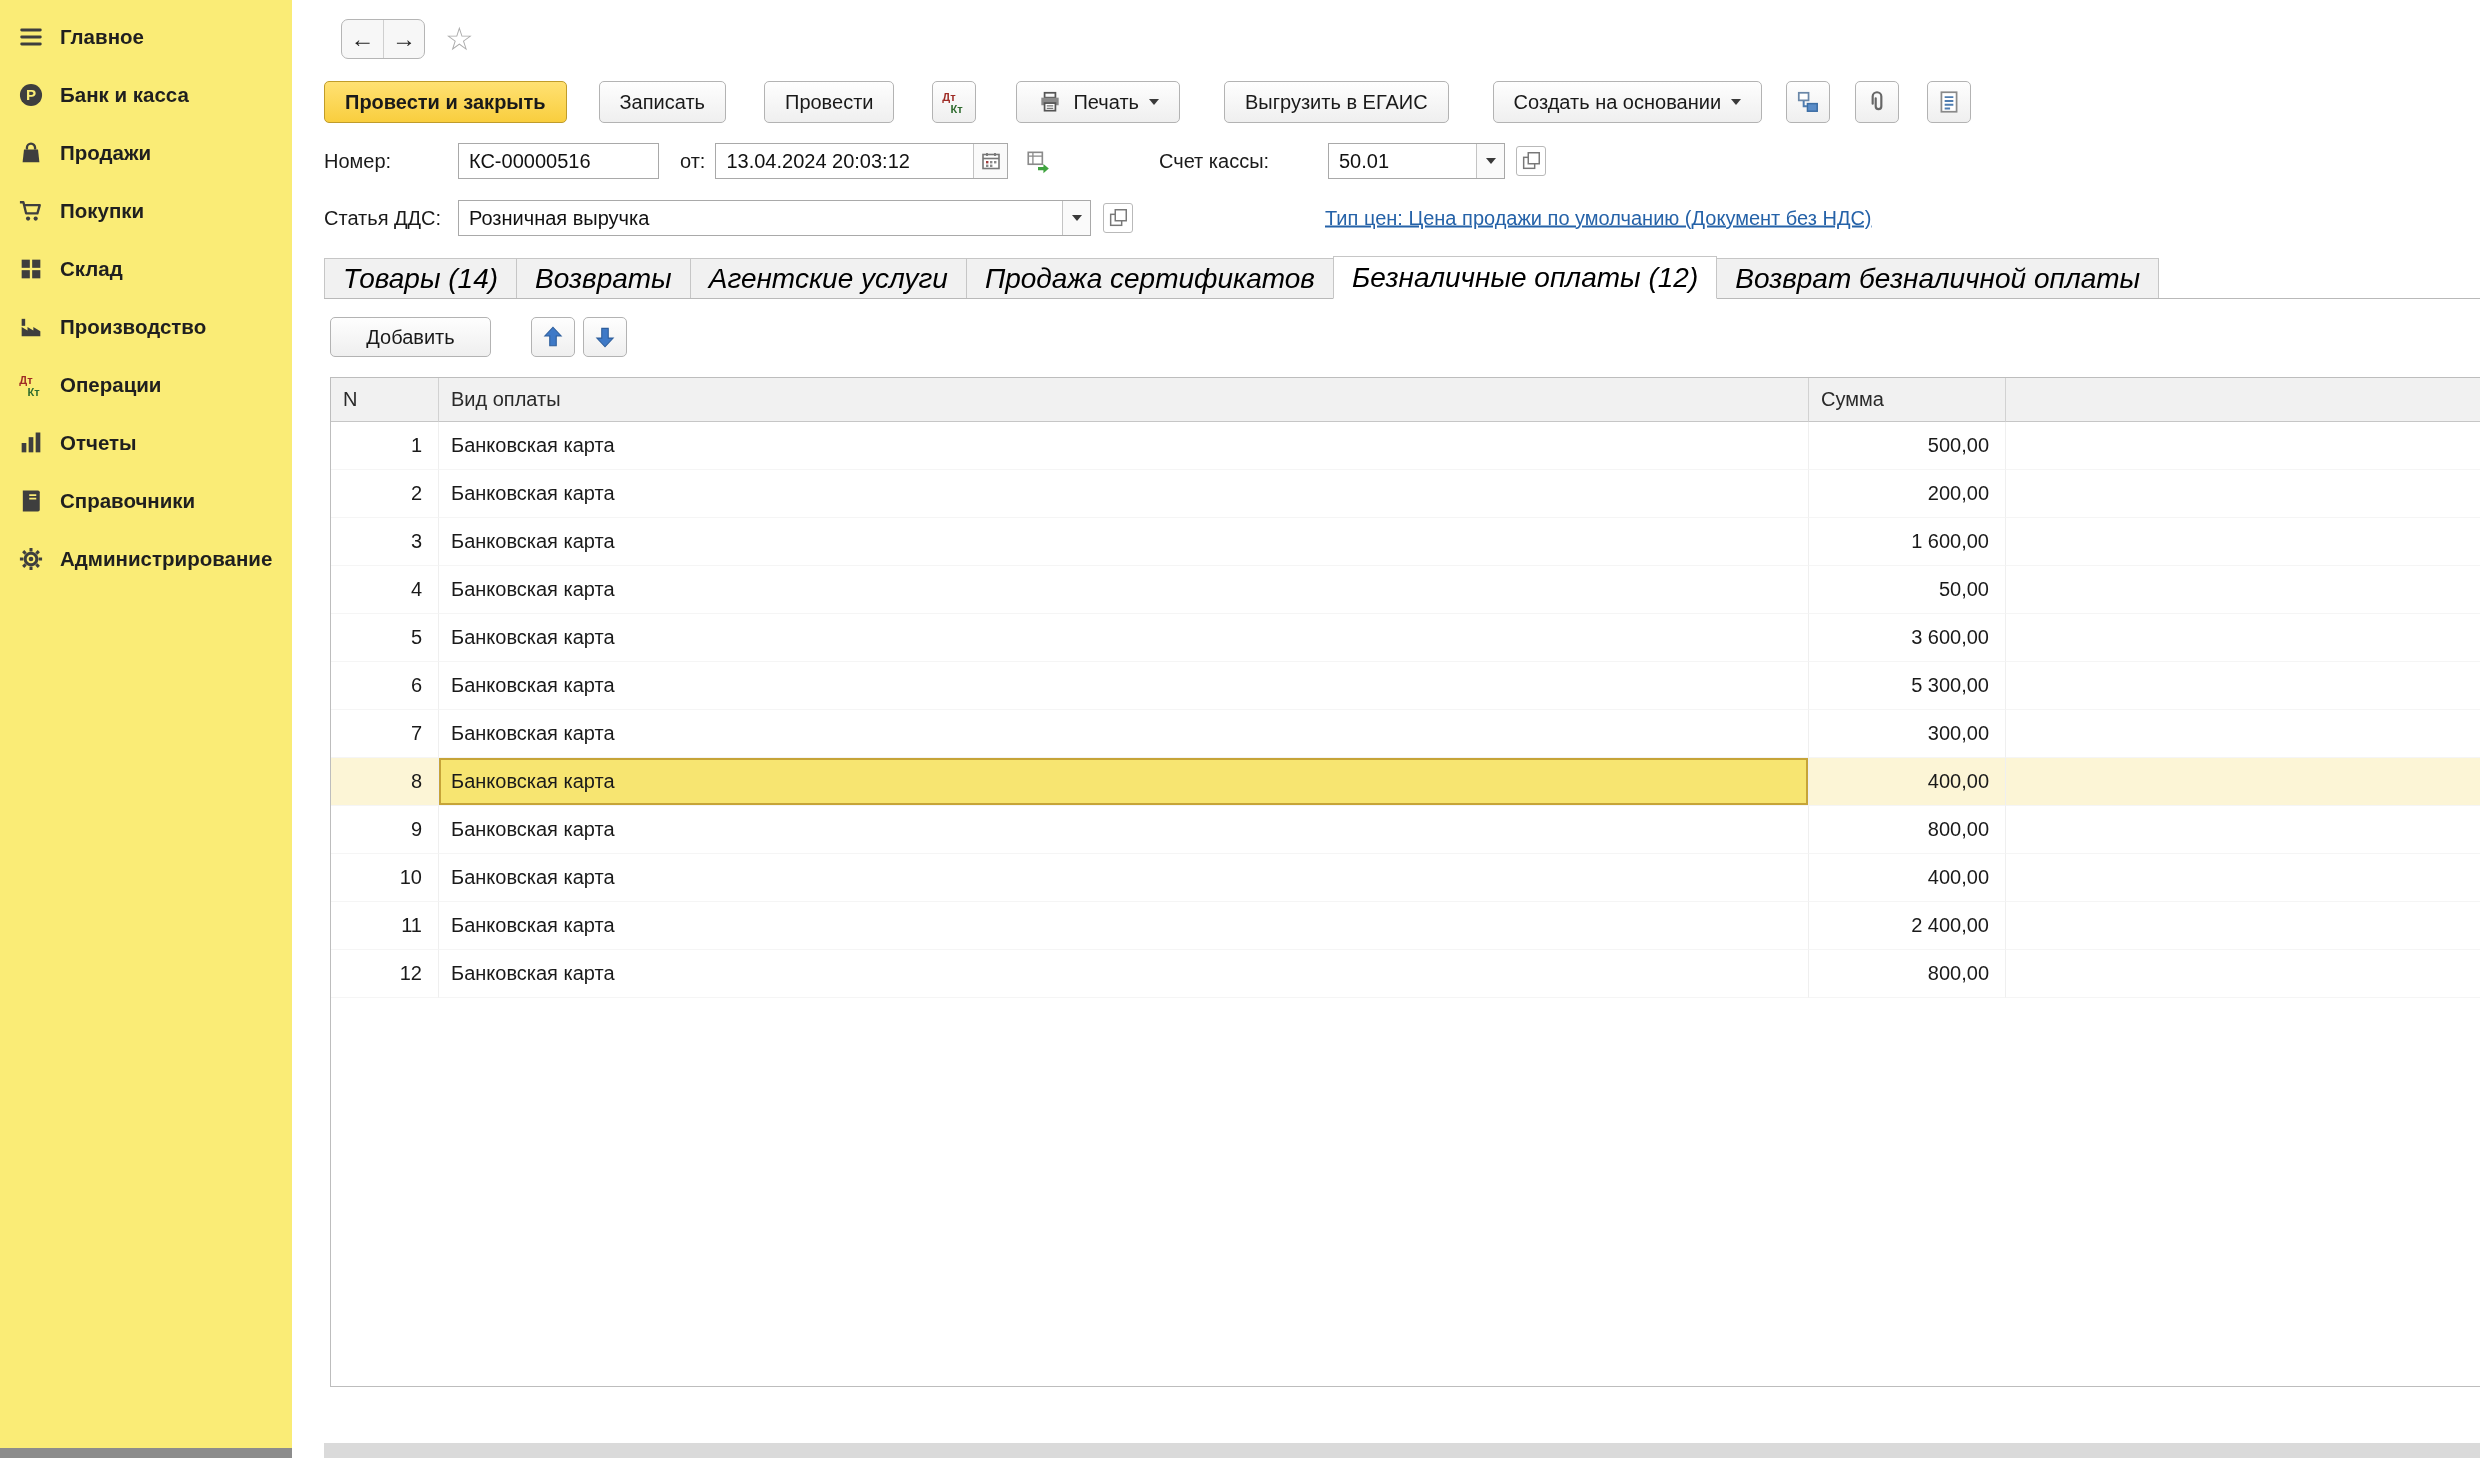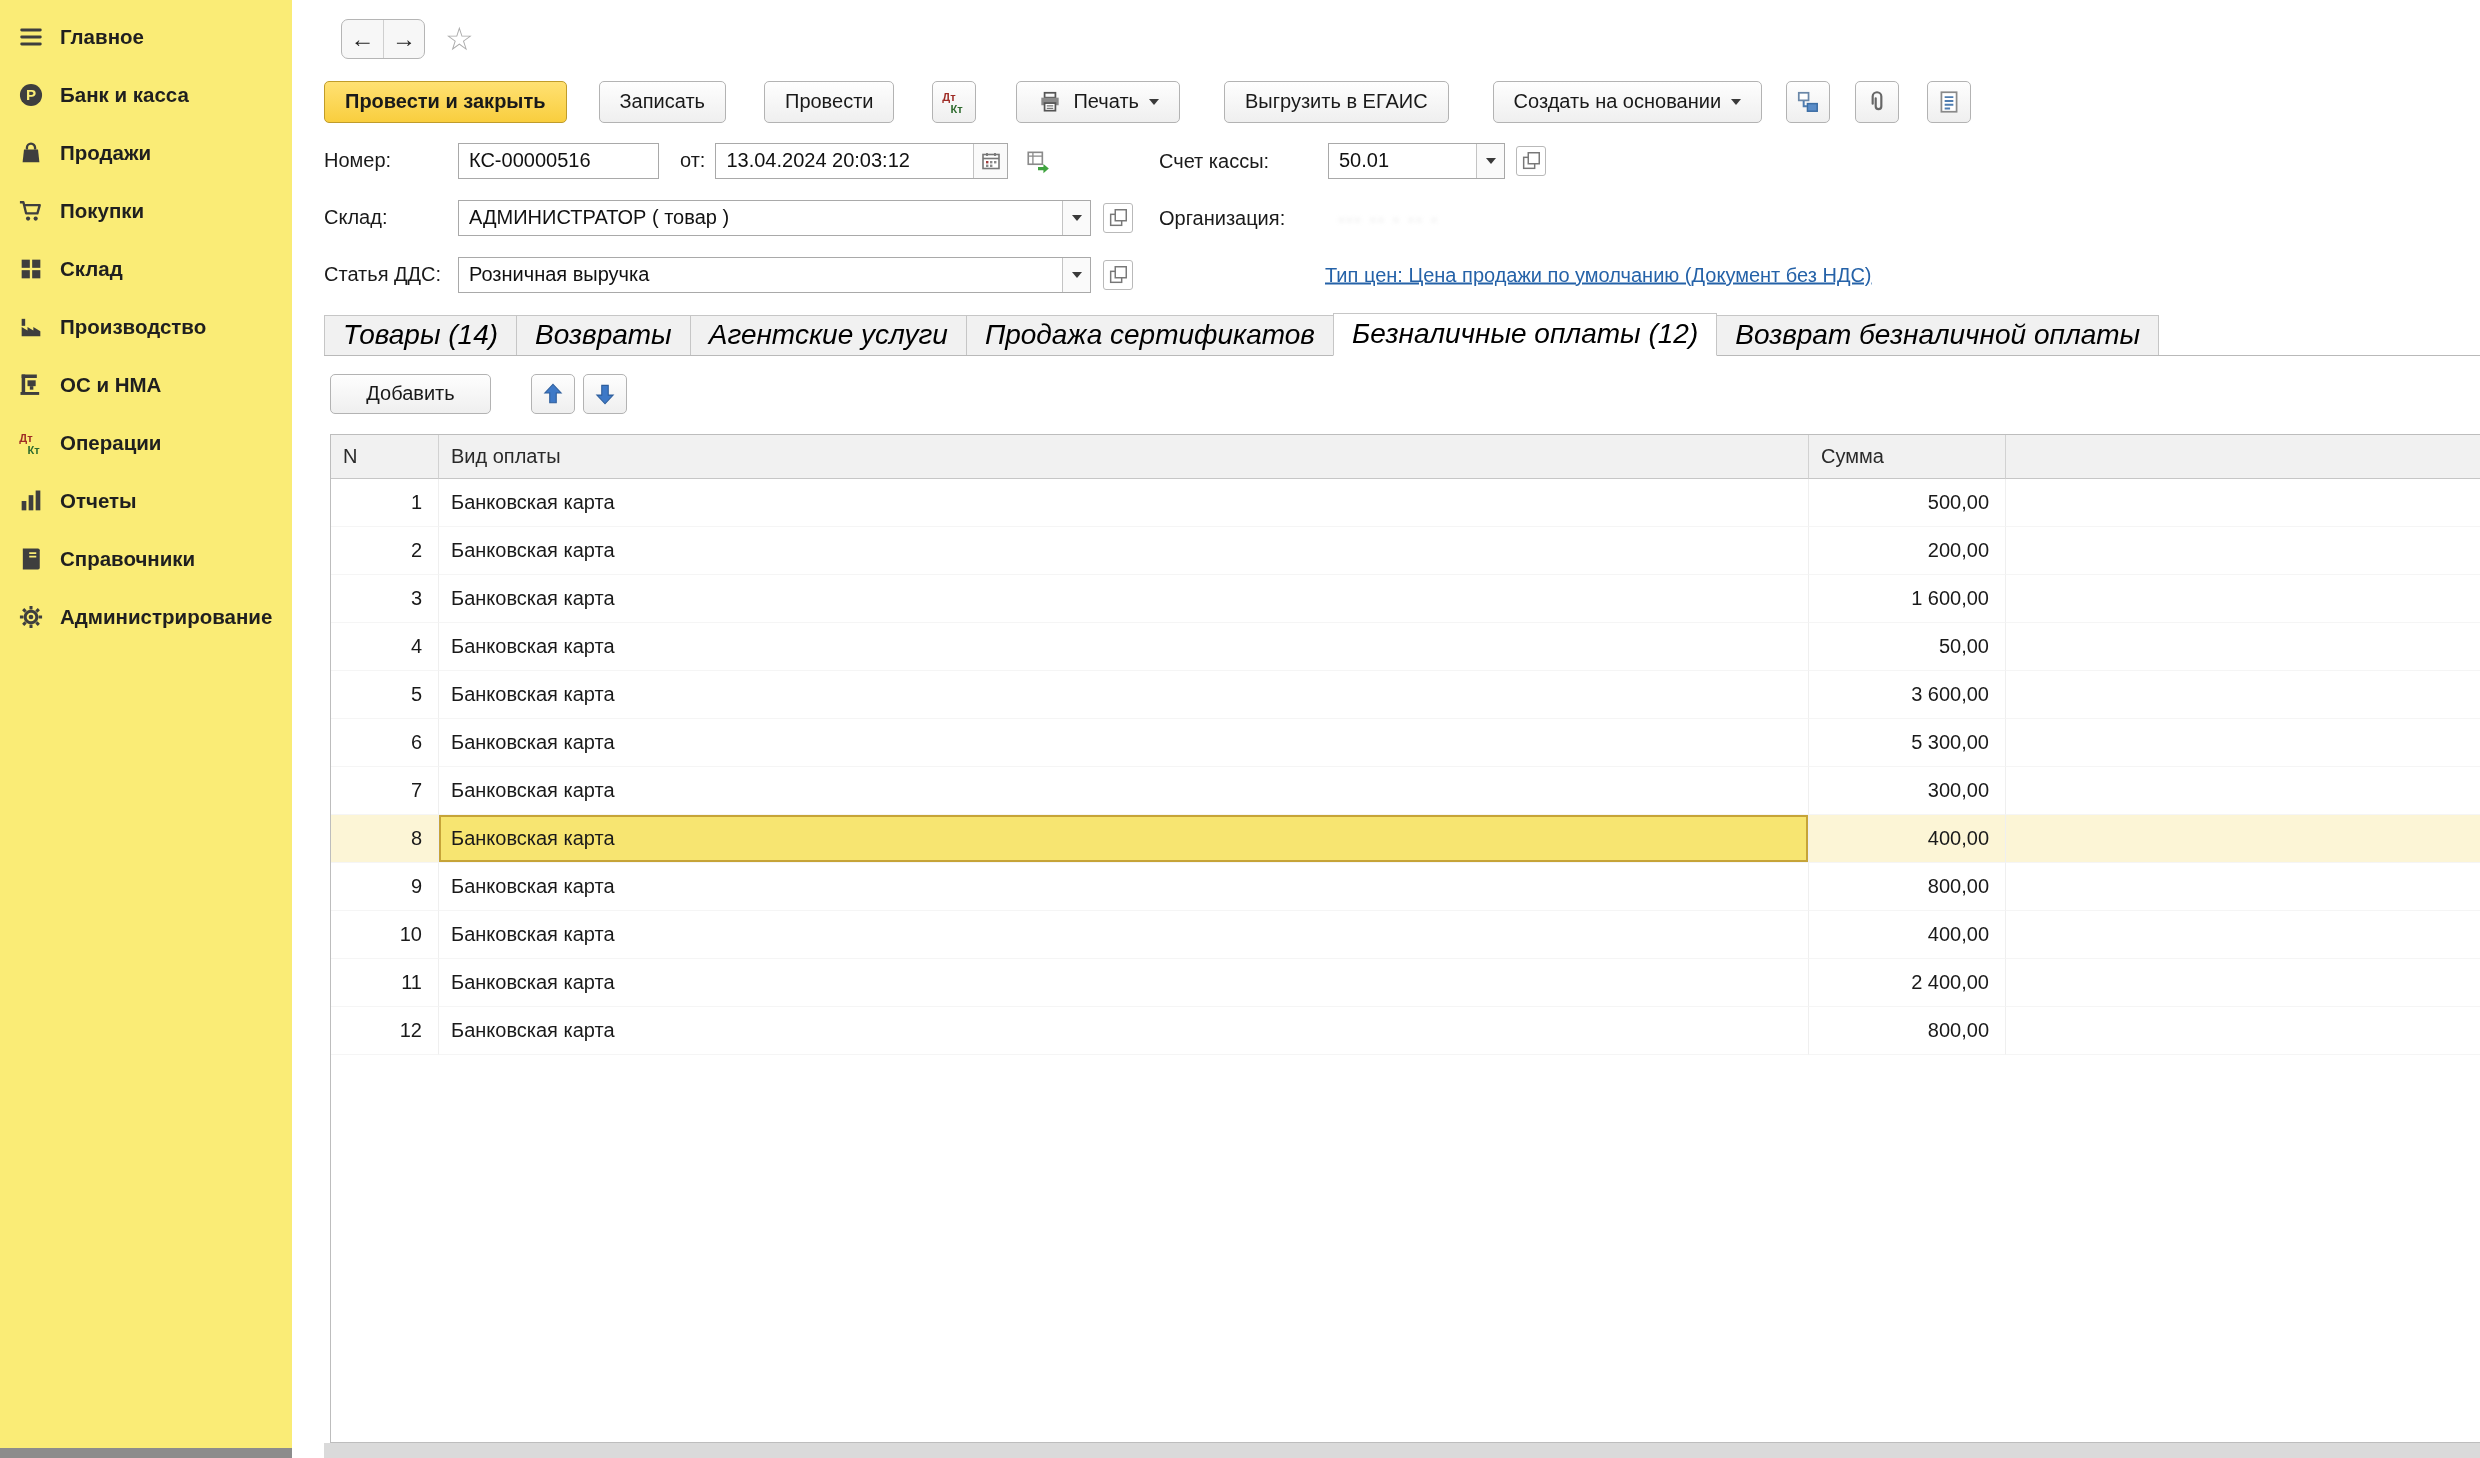--- a/index.html
+++ b/index.html
@@ -135,34 +135,20 @@
           <span class="sb-label">Склад</span>
         </div>
         <div class="sb-item">
           <span class="sb-icon">
             <svg viewBox="0 0 24 24" width="28" height="28">
               <path d="M4 20v-8l5 3v-3l5 3v-3l6 3.6V20z" fill="#3E3E3E"></path>
               <rect x="4" y="5" width="3" height="6" fill="#3E3E3E"></rect>
             </svg>
           </span>
           <span class="sb-label">Производство</span>
-        </div>
-        <div class="sb-item">
-          <span class="sb-icon">
-            <svg viewBox="0 0 24 24" width="28" height="28">
-              <g fill="#3E3E3E">
-                <rect x="4" y="3" width="13" height="3"></rect>
-                <rect x="4" y="3" width="3" height="15"></rect>
-                <rect x="9" y="8" width="7" height="5"></rect>
-                <rect x="11" y="13" width="3" height="3"></rect>
-                <rect x="3" y="18" width="16" height="2.5"></rect>
-              </g>
-            </svg>
-          </span>
-          <span class="sb-label">ОС и НМА</span>
         </div>
         <div class="sb-item">
           <span class="sb-icon">
             <svg viewBox="0 0 24 24" width="28" height="28">
               <text x="2" y="11" font-size="9.5" font-weight="bold" fill="#9E2B25" font-family="Liberation Sans, sans-serif">Дт</text>
               <text x="9" y="21" font-size="9.5" font-weight="bold" fill="#2E6B2E" font-family="Liberation Sans, sans-serif">Кт</text>
             </svg>
           </span>
           <span class="sb-label">Операции</span>
         </div>
@@ -320,39 +306,20 @@
         <span class="open-btn abs" style="left:1192px">
           <span class="svg">
               <svg viewBox="0 0 24 24" width="22" height="22">
                 <rect x="4" y="8" width="12" height="12" fill="#fff" stroke="#777" stroke-width="1.6"></rect>
                 <rect x="9" y="3" width="12" height="12" fill="#fff" stroke="#777" stroke-width="1.6"></rect>
               </svg>
             </span>
         </span>
       </div>
 
-      <div class="frow">
-        <span class="flabel lab-col">Склад:</span>
-        <div class="field" style="width:633px">
-          <input value="АДМИНИСТРАТОР ( товар )" style="">
-          <span class="dd">
-              <span class="caret"></span>
-            </span>
-        </div>
-        <span class="open-btn" style="margin-left:12px">
-          <span class="svg">
-              <svg viewBox="0 0 24 24" width="22" height="22">
-                <rect x="4" y="8" width="12" height="12" fill="#fff" stroke="#777" stroke-width="1.6"></rect>
-                <rect x="9" y="3" width="12" height="12" fill="#fff" stroke="#777" stroke-width="1.6"></rect>
-              </svg>
-            </span>
-        </span>
-        <span class="flabel abs" style="left:835px">Организация:</span>
-        <span class="org-smudge abs" style="left:1015px">··· ·· · ·· ·</span>
-      </div>
 
       <div class="frow">
         <span class="flabel lab-col">Статья ДДС:</span>
         <div class="field" style="width:633px">
           <input value="Розничная выручка" style="">
           <span class="dd">
               <span class="caret"></span>
             </span>
         </div>
         <span class="open-btn" style="margin-left:12px">

